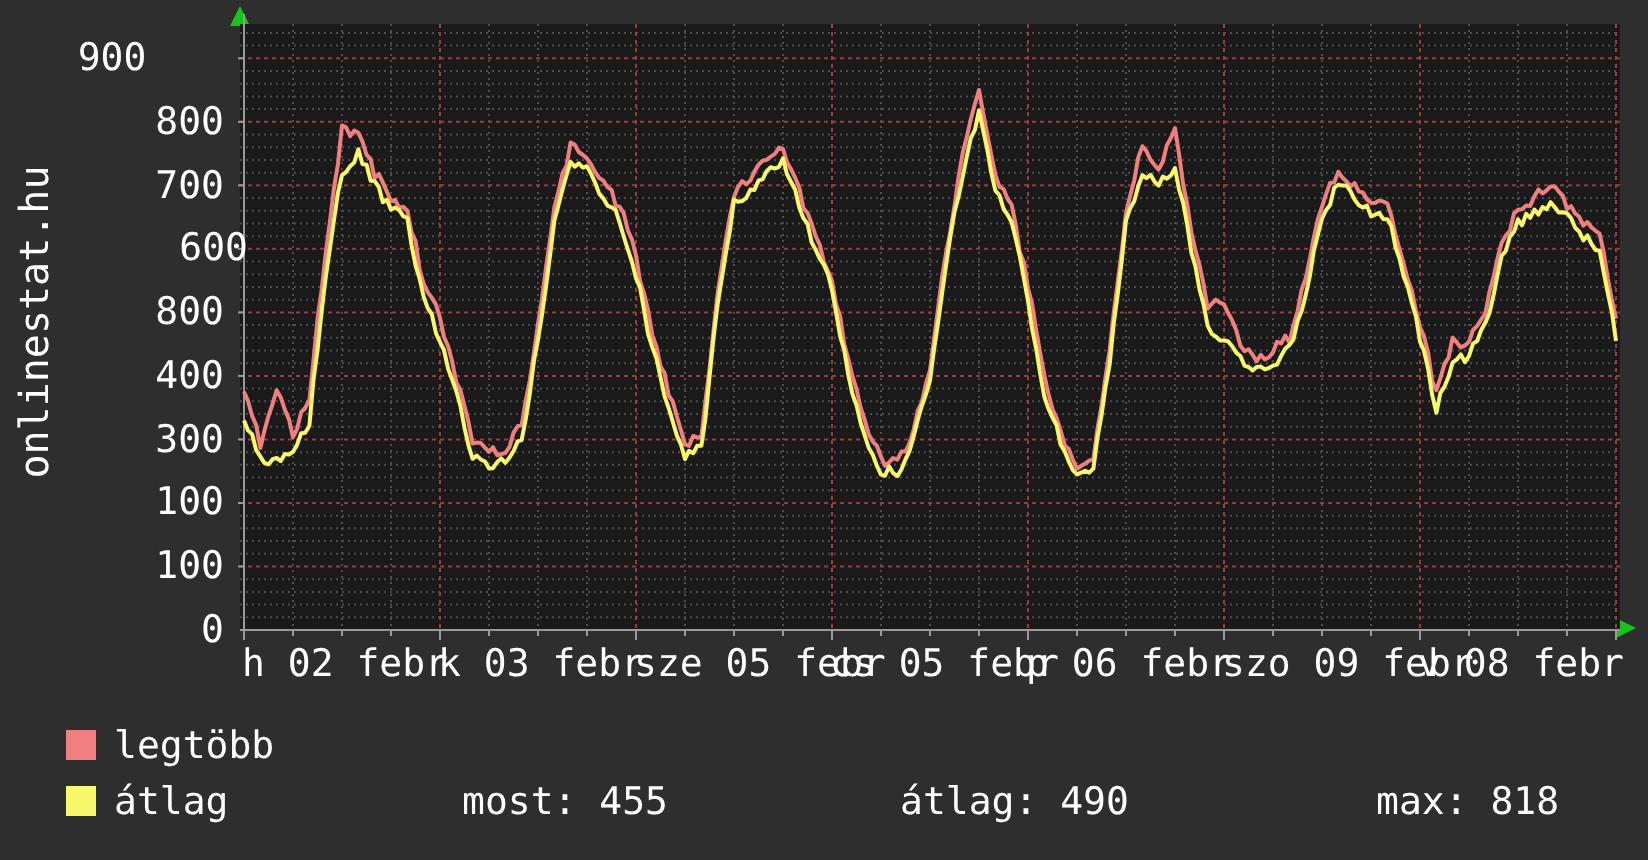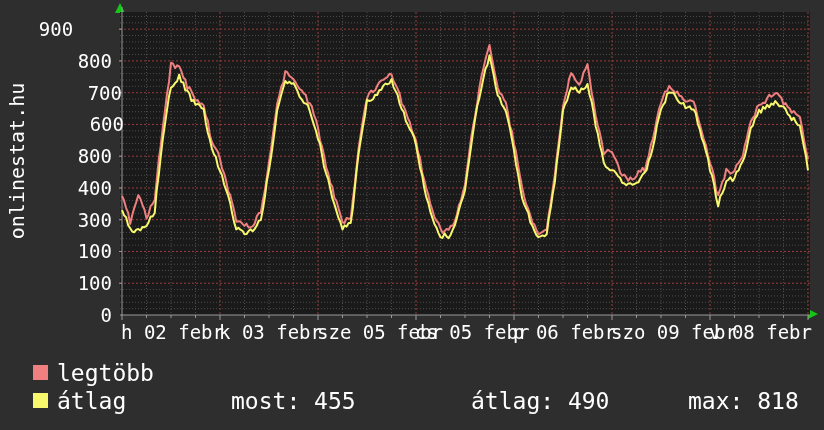--- a/index.html
+++ b/index.html
@@ -7,21 +7,21 @@
   .stage{position:relative;width:824px;height:430px;background:#2e2e2e;
          font-family:"DejaVu Sans Mono", monospace;color:#ffffff;}
   .brand{position:absolute;left:-64px;top:150px;width:160px;height:22px;
          text-align:center;font-size:20px;transform:rotate(-90deg);white-space:nowrap;}
   .plot{position:absolute;left:120px;top:12px;width:690px;height:303px;background:#1a1a1a;}
   .plot svg{position:absolute;left:0;top:0;overflow:visible;}
   .ylabel{position:absolute;left:0;width:112px;text-align:right;
           font-size:19px;line-height:22px;white-space:pre;}
   .xlabel{position:absolute;top:321px;font-size:19px;line-height:22px;white-space:pre;}
   .legend-swatch{position:absolute;width:15px;height:15px;}
-  .legend-text{position:absolute;font-size:23px;line-height:22px;white-space:pre;}
+  .legend-text{position:absolute;font-size:19px;line-height:22px;white-space:pre;}
   .arrow-up{position:absolute;left:115px;top:3px;width:0;height:0;
             border-left:5px solid transparent;border-right:5px solid transparent;
             border-bottom:10px solid #16c616;}
   .arrow-right{position:absolute;left:808px;top:309px;width:0;height:0;
             border-top:5px solid transparent;border-bottom:5px solid transparent;
             border-left:10px solid #16c616;}
 </style>
 </head>
 <body style="background: rgb(46, 46, 46);">
 
@@ -155,37 +155,37 @@
   </div>
 
   <div id="ylabels">
       <div class="ylabel" style="top: 304px;">0</div>
       <div class="ylabel" style="top: 272.239px;">100</div>
       <div class="ylabel" style="top: 240.478px;">100</div>
       <div class="ylabel" style="top: 208.717px;">300</div>
       <div class="ylabel" style="top: 176.956px;">400</div>
       <div class="ylabel" style="top: 145.195px;">800</div>
       <div class="ylabel" style="top: 113.434px; padding-left: 12px;">600</div>
-      <div class="ylabel" style="top: 81.673px; margin-left: 10px;">700</div>
+      <div class="ylabel" style="top: 81.673px;">700</div>
       <div class="ylabel" style="top: 49.9119px;">800</div>
       <div class="ylabel" style="top: 18.1509px; text-align: center;">900</div>
     </div>
   <div id="xlabels">
       <div class="xlabel" style="left: 121px;">h 02 febr</div>
       <div class="xlabel" style="left: 219px;">k 03 febr</div>
       <div class="xlabel" style="left: 317px;">sze 05 febr</div>
       <div class="xlabel" style="left: 415px;">cs 05 febr</div>
       <div class="xlabel" style="left: 513px;">p 06 febr</div>
       <div class="xlabel" style="left: 611px;">szo 09 febr</div>
       <div class="xlabel" style="left: 709px;">v 08 febr</div>
     </div>
 
   <div>
     <div class="legend-swatch" style="left: 33px; top: 365px; background: rgb(240, 128, 128);"></div>
     <div class="legend-text" style="left:57px;top:362px;">legtöbb</div>
     <div class="legend-swatch" style="left: 33px; top: 393px; background: rgb(248, 248, 108);"></div>
     <div class="legend-text" style="left:57px;top:390px;">átlag</div>
     <div class="legend-text" style="left:231px;top:390px;">most: 455</div>
-    <div class="legend-text" style="left:450px;top:390px;margin-left:21px;">átlag: 490</div>
+    <div class="legend-text" style="left:450px;top:390px;">átlag: 490</div>
     <div class="legend-text" style="left:688px;top:390px;">max: 818</div>
   </div>
 
 </div>
 
 </body></html>

